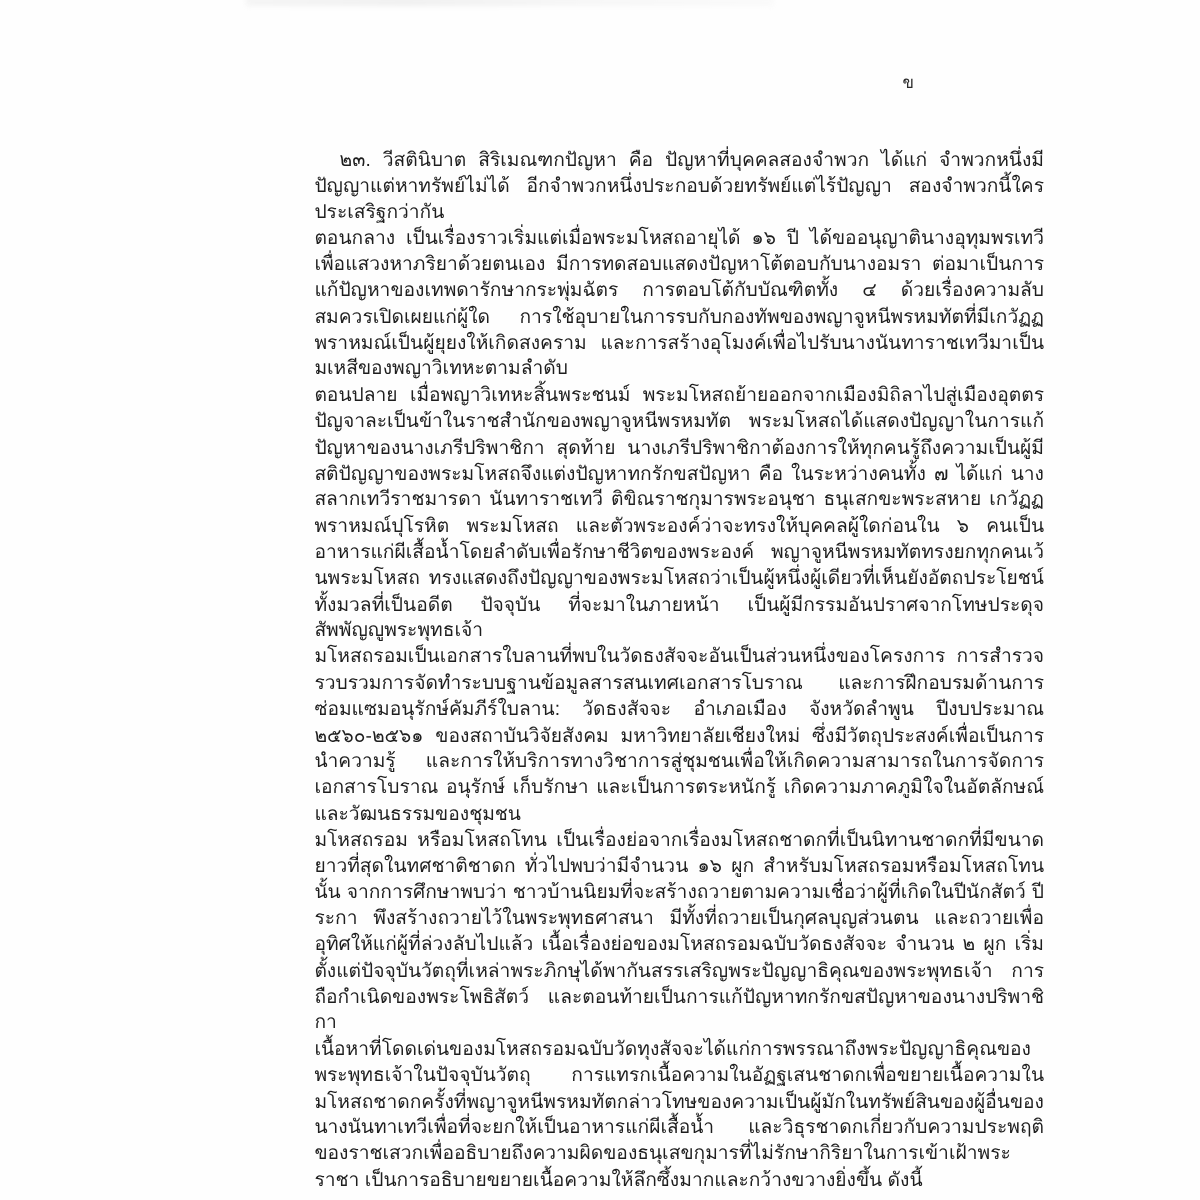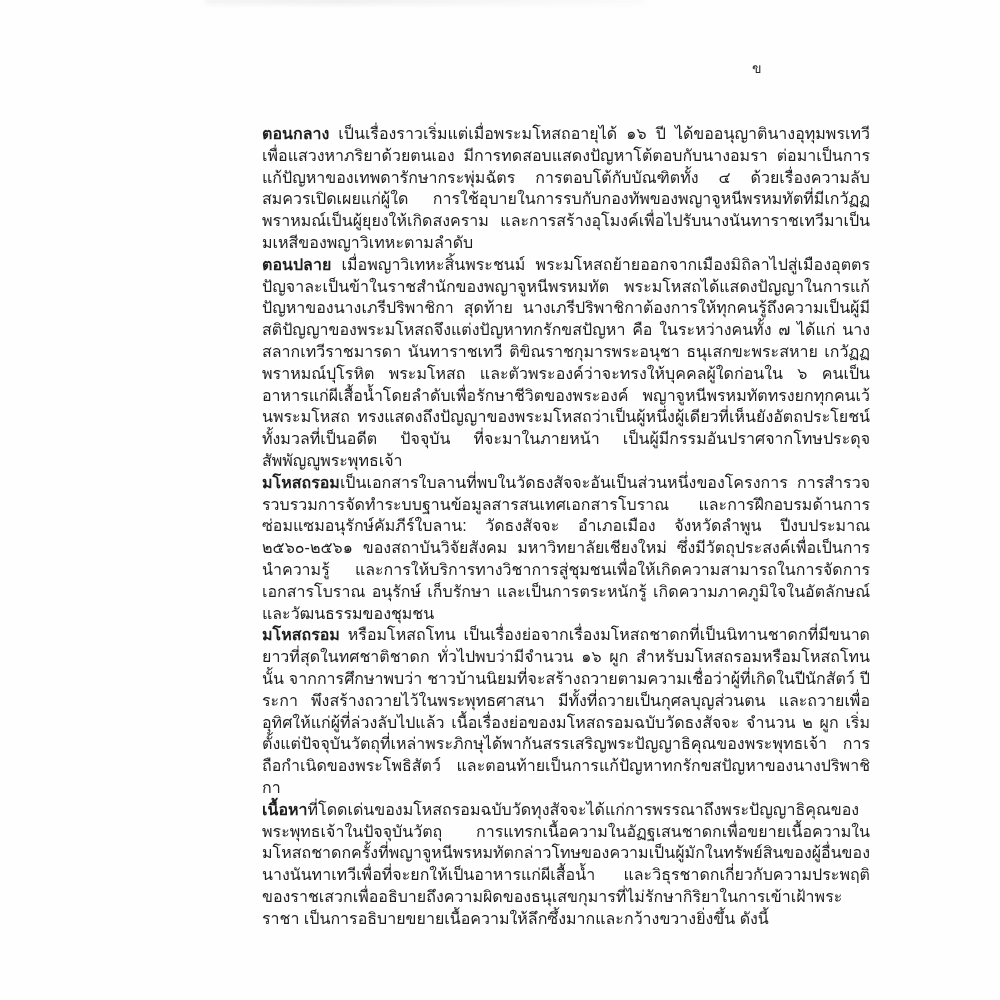--- a/index.html
+++ b/index.html
@@ -47,31 +47,32 @@
     color: #1e1e1e;
   }
   .para {
     margin: 0;
     padding: 0;
   }
   .para.indent {
     text-indent: 21px;
   }
   .para .lead {
-    font-weight: bold;
+    font-weight: normal;
   }
 </style>
 </head>
 <body>
 
 <div class="page">
   <div class="scan-artifact"></div>
   <span class="page-number">ข</span>
 
   <div class="textblock">
 
+  <p class="para indent"><b class="lead"></b><span>๒๓. วีสตินิบาต สิริเมณฑกปัญหา คือ ปัญหาที่บุคคลสองจำพวก ได้แก่ จำพวกหนึ่งมีปัญญาแต่หาทรัพย์ไม่ได้ อีกจำพวกหนึ่งประกอบด้วยทรัพย์แต่ไร้ปัญญา สองจำพวกนี้ใครประเสริฐกว่ากัน</span></p>
       <p class="para"><b class="lead">ตอนกลาง</b><span> เป็นเรื่องราวเริ่มแต่เมื่อพระมโหสถอายุได้ ๑๖ ปี ได้ขออนุญาตินางอุทุมพรเทวีเพื่อแสวงหาภริยาด้วยตนเอง มีการทดสอบแสดงปัญหาโต้ตอบกับนางอมรา ต่อมาเป็นการแก้ปัญหาของเทพดารักษากระพุ่มฉัตร การตอบโต้กับบัณฑิตทั้ง ๔ ด้วยเรื่องความลับสมควรเปิดเผยแก่ผู้ใด การใช้อุบายในการรบกับกองทัพของพญาจูหนีพรหมทัตที่มีเกวัฏฏพราหมณ์เป็นผู้ยุยงให้เกิดสงคราม และการสร้างอุโมงค์เพื่อไปรับนางนันทาราชเทวีมาเป็นมเหสีของพญาวิเทหะตามลำดับ</span></p>
       <p class="para"><b class="lead">ตอนปลาย</b><span> เมื่อพญาวิเทหะสิ้นพระชนม์ พระมโหสถย้ายออกจากเมืองมิถิลาไปสู่เมืองอุตตรปัญจาละเป็นข้าในราชสำนักของพญาจูหนีพรหมทัต พระมโหสถได้แสดงปัญญาในการแก้ปัญหาของนางเภรีปริพาชิกา สุดท้าย นางเภรีปริพาชิกาต้องการให้ทุกคนรู้ถึงความเป็นผู้มีสติปัญญาของพระมโหสถจึงแต่งปัญหาทกรักขสปัญหา คือ ในระหว่างคนทั้ง ๗ ได้แก่ นางสลากเทวีราชมารดา นันทาราชเทวี ติขิณราชกุมารพระอนุชา ธนุเสกขะพระสหาย เกวัฏฏพราหมณ์ปุโรหิต พระมโหสถ และตัวพระองค์ว่าจะทรงให้บุคคลผู้ใดก่อนใน ๖ คนเป็นอาหารแก่ผีเสื้อน้ำโดยลำดับเพื่อรักษาชีวิตของพระองค์ พญาจูหนีพรหมทัตทรงยกทุกคนเว้นพระมโหสถ ทรงแสดงถึงปัญญาของพระมโหสถว่าเป็นผู้หนึ่งผู้เดียวที่เห็นยังอัตถประโยชน์ทั้งมวลที่เป็นอดีต ปัจจุบัน ที่จะมาในภายหน้า เป็นผู้มีกรรมอันปราศจากโทษประดุจสัพพัญญูพระพุทธเจ้า</span></p>
       <p class="para"><b class="lead">มโหสถรอม</b><span>เป็นเอกสารใบลานที่พบในวัดธงสัจจะอันเป็นส่วนหนึ่งของโครงการ การสำรวจ รวบรวมการจัดทำระบบฐานข้อมูลสารสนเทศเอกสารโบราณ และการฝึกอบรมด้านการซ่อมแซมอนุรักษ์คัมภีร์ใบลาน: วัดธงสัจจะ อำเภอเมือง จังหวัดลำพูน ปีงบประมาณ ๒๕๖๐-๒๕๖๑ ของสถาบันวิจัยสังคม มหาวิทยาลัยเชียงใหม่ ซึ่งมีวัตถุประสงค์เพื่อเป็นการนำความรู้ และการให้บริการทางวิชาการสู่ชุมชนเพื่อให้เกิดความสามารถในการจัดการเอกสารโบราณ อนุรักษ์ เก็บรักษา และเป็นการตระหนักรู้ เกิดความภาคภูมิใจในอัตลักษณ์และวัฒนธรรมของชุมชน</span></p>
       <p class="para"><b class="lead">มโหสถรอม</b><span> หรือมโหสถโทน เป็นเรื่องย่อจากเรื่องมโหสถชาดกที่เป็นนิทานชาดกที่มีขนาดยาวที่สุดในทศชาติชาดก ทั่วไปพบว่ามีจำนวน ๑๖ ผูก สำหรับมโหสถรอมหรือมโหสถโทนนั้น จากการศึกษาพบว่า ชาวบ้านนิยมที่จะสร้างถวายตามความเชื่อว่าผู้ที่เกิดในปีนักสัตว์ ปีระกา พึงสร้างถวายไว้ในพระพุทธศาสนา มีทั้งที่ถวายเป็นกุศลบุญส่วนตน และถวายเพื่ออุทิศให้แก่ผู้ที่ล่วงลับไปแล้ว เนื้อเรื่องย่อของมโหสถรอมฉบับวัดธงสัจจะ จำนวน ๒ ผูก เริ่มตั้งแต่ปัจจุบันวัตถุที่เหล่าพระภิกษุได้พากันสรรเสริญพระปัญญาธิคุณของพระพุทธเจ้า การถือกำเนิดของพระโพธิสัตว์ และตอนท้ายเป็นการแก้ปัญหาทกรักขสปัญหาของนางปริพาชิกา</span></p>
       <p class="para"><b class="lead">เนื้อหา</b><span>ที่โดดเด่นของมโหสถรอมฉบับวัดทุงสัจจะได้แก่การพรรณาถึงพระปัญญาธิคุณของพระพุทธเจ้าในปัจจุบันวัตถุ การแทรกเนื้อความในอัฏฐเสนชาดกเพื่อขยายเนื้อความในมโหสถชาดกครั้งที่พญาจูหนีพรหมทัตกล่าวโทษของความเป็นผู้มักในทรัพย์สินของผู้อื่นของนางนันทาเทวีเพื่อที่จะยกให้เป็นอาหารแก่ผีเสื้อน้ำ และวิธุรชาดกเกี่ยวกับความประพฤติของราชเสวกเพื่ออธิบายถึงความผิดของธนุเสขกุมารที่ไม่รักษากิริยาในการเข้าเฝ้าพระราชา เป็นการอธิบายขยายเนื้อความให้ลึกซึ้งมากและกว้างขวางยิ่งขึ้น ดังนี้</span></p>
     </div>
 </div>
 
 </body></html>

